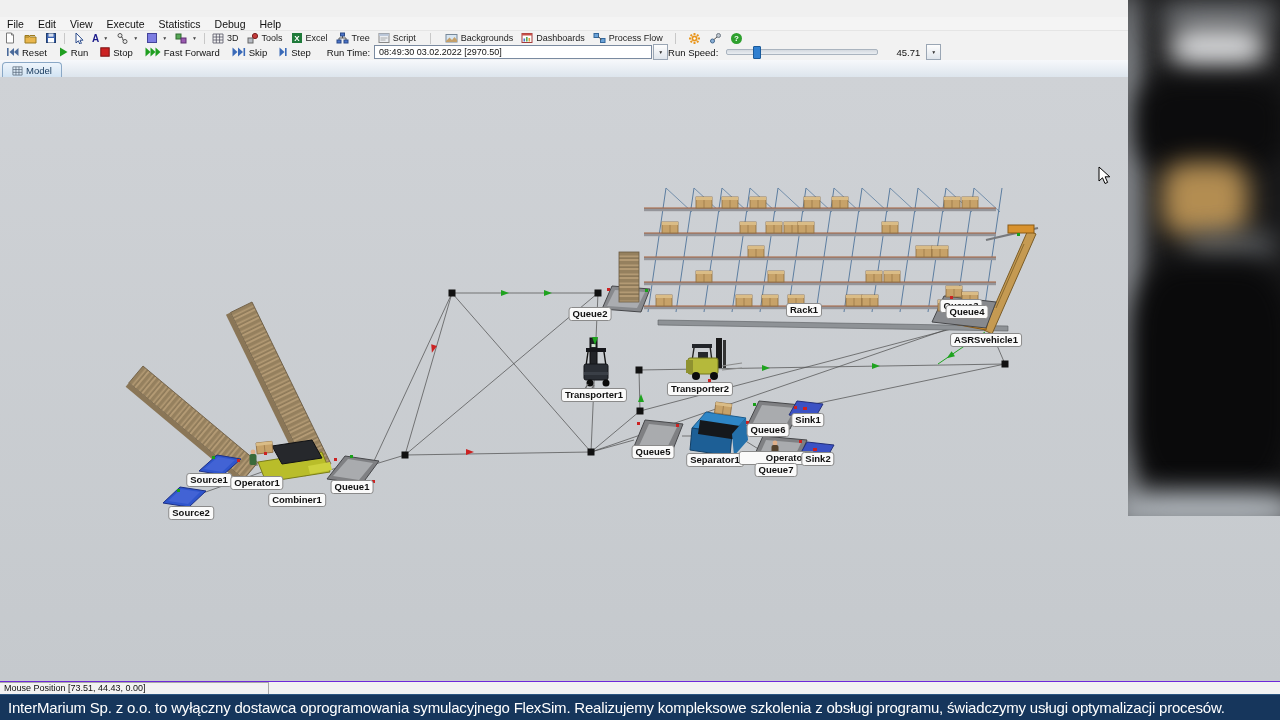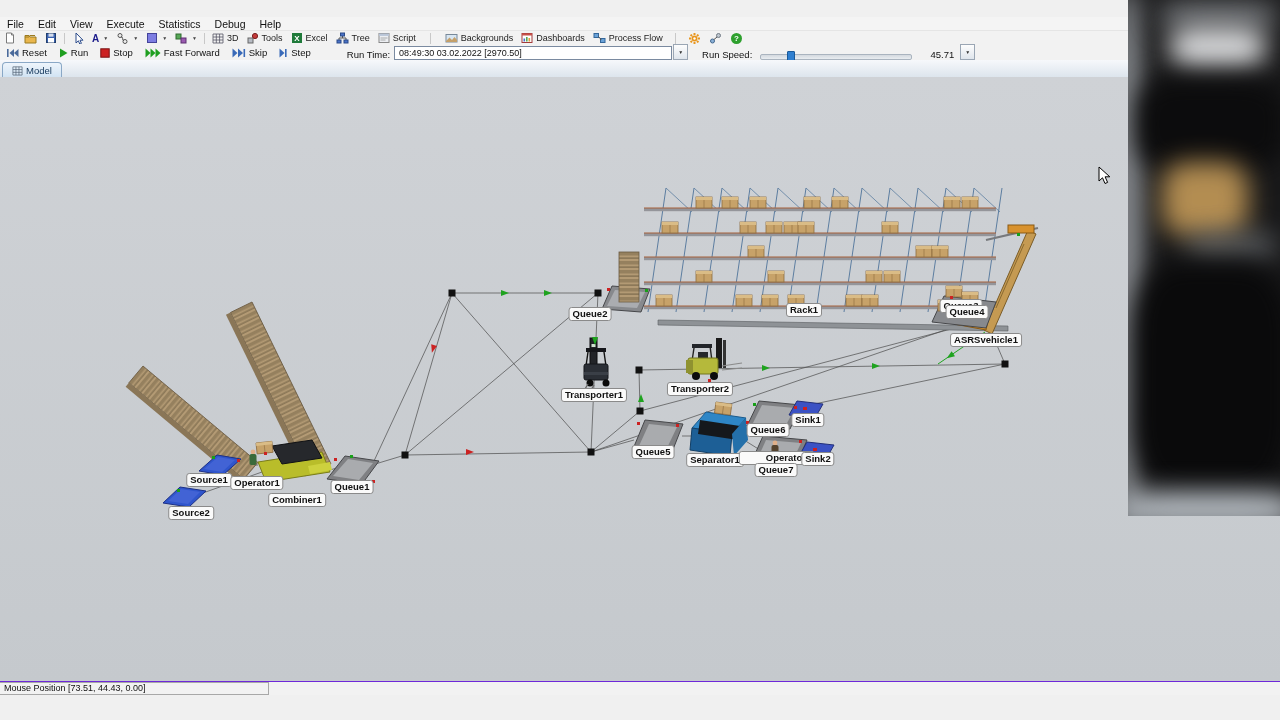--- a/index.html
+++ b/index.html
@@ -11,21 +11,21 @@
   .titlebar .app-icon{width:11px;height:11px;margin:0 5px 0 4px;}
   .menubar{position:absolute;left:0;top:17px;width:1128px;height:13px;background:#f4f4f4;
            display:flex;align-items:center;font-size:10.5px;color:#111;}
   .menubar span{padding:0 7px;cursor:default;}
   .toolbar{position:absolute;left:0;top:30px;width:1128px;height:14px;background:#f2f2f2;
            display:flex;align-items:center;font-size:9px;color:#222;border-top:1px solid #e5e5e5;}
   .tb-btn{display:inline-flex;align-items:center;gap:3px;padding:0 4px;height:14px;white-space:nowrap;}
   .tb-sep{width:1px;height:11px;background:#c8c8c8;margin:0 3px;}
   .dd{font-size:5px;color:#444;margin-left:1px;}
   .runbar{position:absolute;left:0;top:44px;width:1128px;height:16px;background:#f2f2f2;
-          display:flex;align-items:flex-end;font-size:9.5px;color:#111;border-bottom:1px solid #8d8d8d;}
+          display:flex;align-items:center;font-size:9.5px;color:#111;border-bottom:1px solid #8d8d8d;}
   .run-btn{display:inline-flex;align-items:center;gap:3px;padding:0 6px;height:15px;white-space:nowrap;}
   .runtime-box{display:inline-flex;align-items:center;height:12px;width:268px;background:#fff;
                border:1px solid #7a8aa0;font-size:9px;padding:0 4px;margin-left:4px;}
   .combo-btn{width:13px;height:14px;border:1px solid #9aa6b4;background:linear-gradient(#fdfdfd,#dfe5ec);
              display:inline-flex;align-items:center;justify-content:center;font-size:5px;color:#333;margin-left:1px;}
   .slider{position:relative;width:150px;height:4px;background:linear-gradient(#d4d9df,#e9edf1);
           border:1px solid #aab4bf;border-radius:2px;margin:0 8px;}
   .slider .handle{position:absolute;left:26px;top:-4px;width:6px;height:11px;background:#2f7fd0;
                   border:1px solid #1a5a9a;border-radius:1px;}
   .tabbar{position:absolute;left:0;top:60px;width:1128px;height:17px;
@@ -248,26 +248,26 @@
         </svg>
       <span>Skip</span>
       </span>
     <span class="run-btn">
       <svg width="9" height="10" viewBox="0 0 9 10">
         <path d="M0.5 0.5 L5.5 5 L0.5 9.5 Z" fill="#3a6ab8"></path>
           <rect x="6" y="1" width="1.6" height="8" fill="#3a6ab8"></rect>
         </svg>
       <span>Step</span>
       </span>
-    <span style="margin-left:30px;">Run Time:</span>
+    <span style="margin-left:10px;">Run Time:</span>
     <span class="runtime-box">08:49:30  03.02.2022  [2970.50]</span>
     <span class="combo-btn">
         <span>▼</span>
       </span>
-    <span style="margin-left:14px;">Run Speed:</span>
+    <span style="margin-left:0;">Run Speed:</span>
     <span class="slider">
         <span class="handle"></span>
       </span>
     <span style="width:34px;text-align:right;">45.71</span>
     <span class="combo-btn" style="margin-left:6px;">
         <span>▼</span>
       </span>
   </div>
 
   <div class="tabbar">
@@ -587,14 +587,15 @@
     <div class="blob" style="left:34px;top:162px;width:86px;height:74px;background:#c49a58;opacity:.9;"></div>
     <div class="blob" style="left:58px;top:232px;width:90px;height:28px;background:#707478;opacity:.7;"></div>
     <div class="blob" style="left:4px;top:262px;width:160px;height:232px;background:#0a0a0b;"></div>
     <div class="blob" style="left:-10px;top:492px;width:180px;height:36px;background:#b7bdc3;"></div>
   </div>
 
   <div class="statusbar">
     <span class="status-cell">Mouse Position [73.51, 44.43, 0.00]</span>
   </div>
 
+  <div class="banner">InterMarium Sp. z o.o. to wyłączny dostawca oprogramowania symulacyjnego FlexSim. Realizujemy kompleksowe szkolenia z obsługi programu, świadczymy usługi optymalizacji procesów.</div>
 
 </div>
 
 </body></html>

